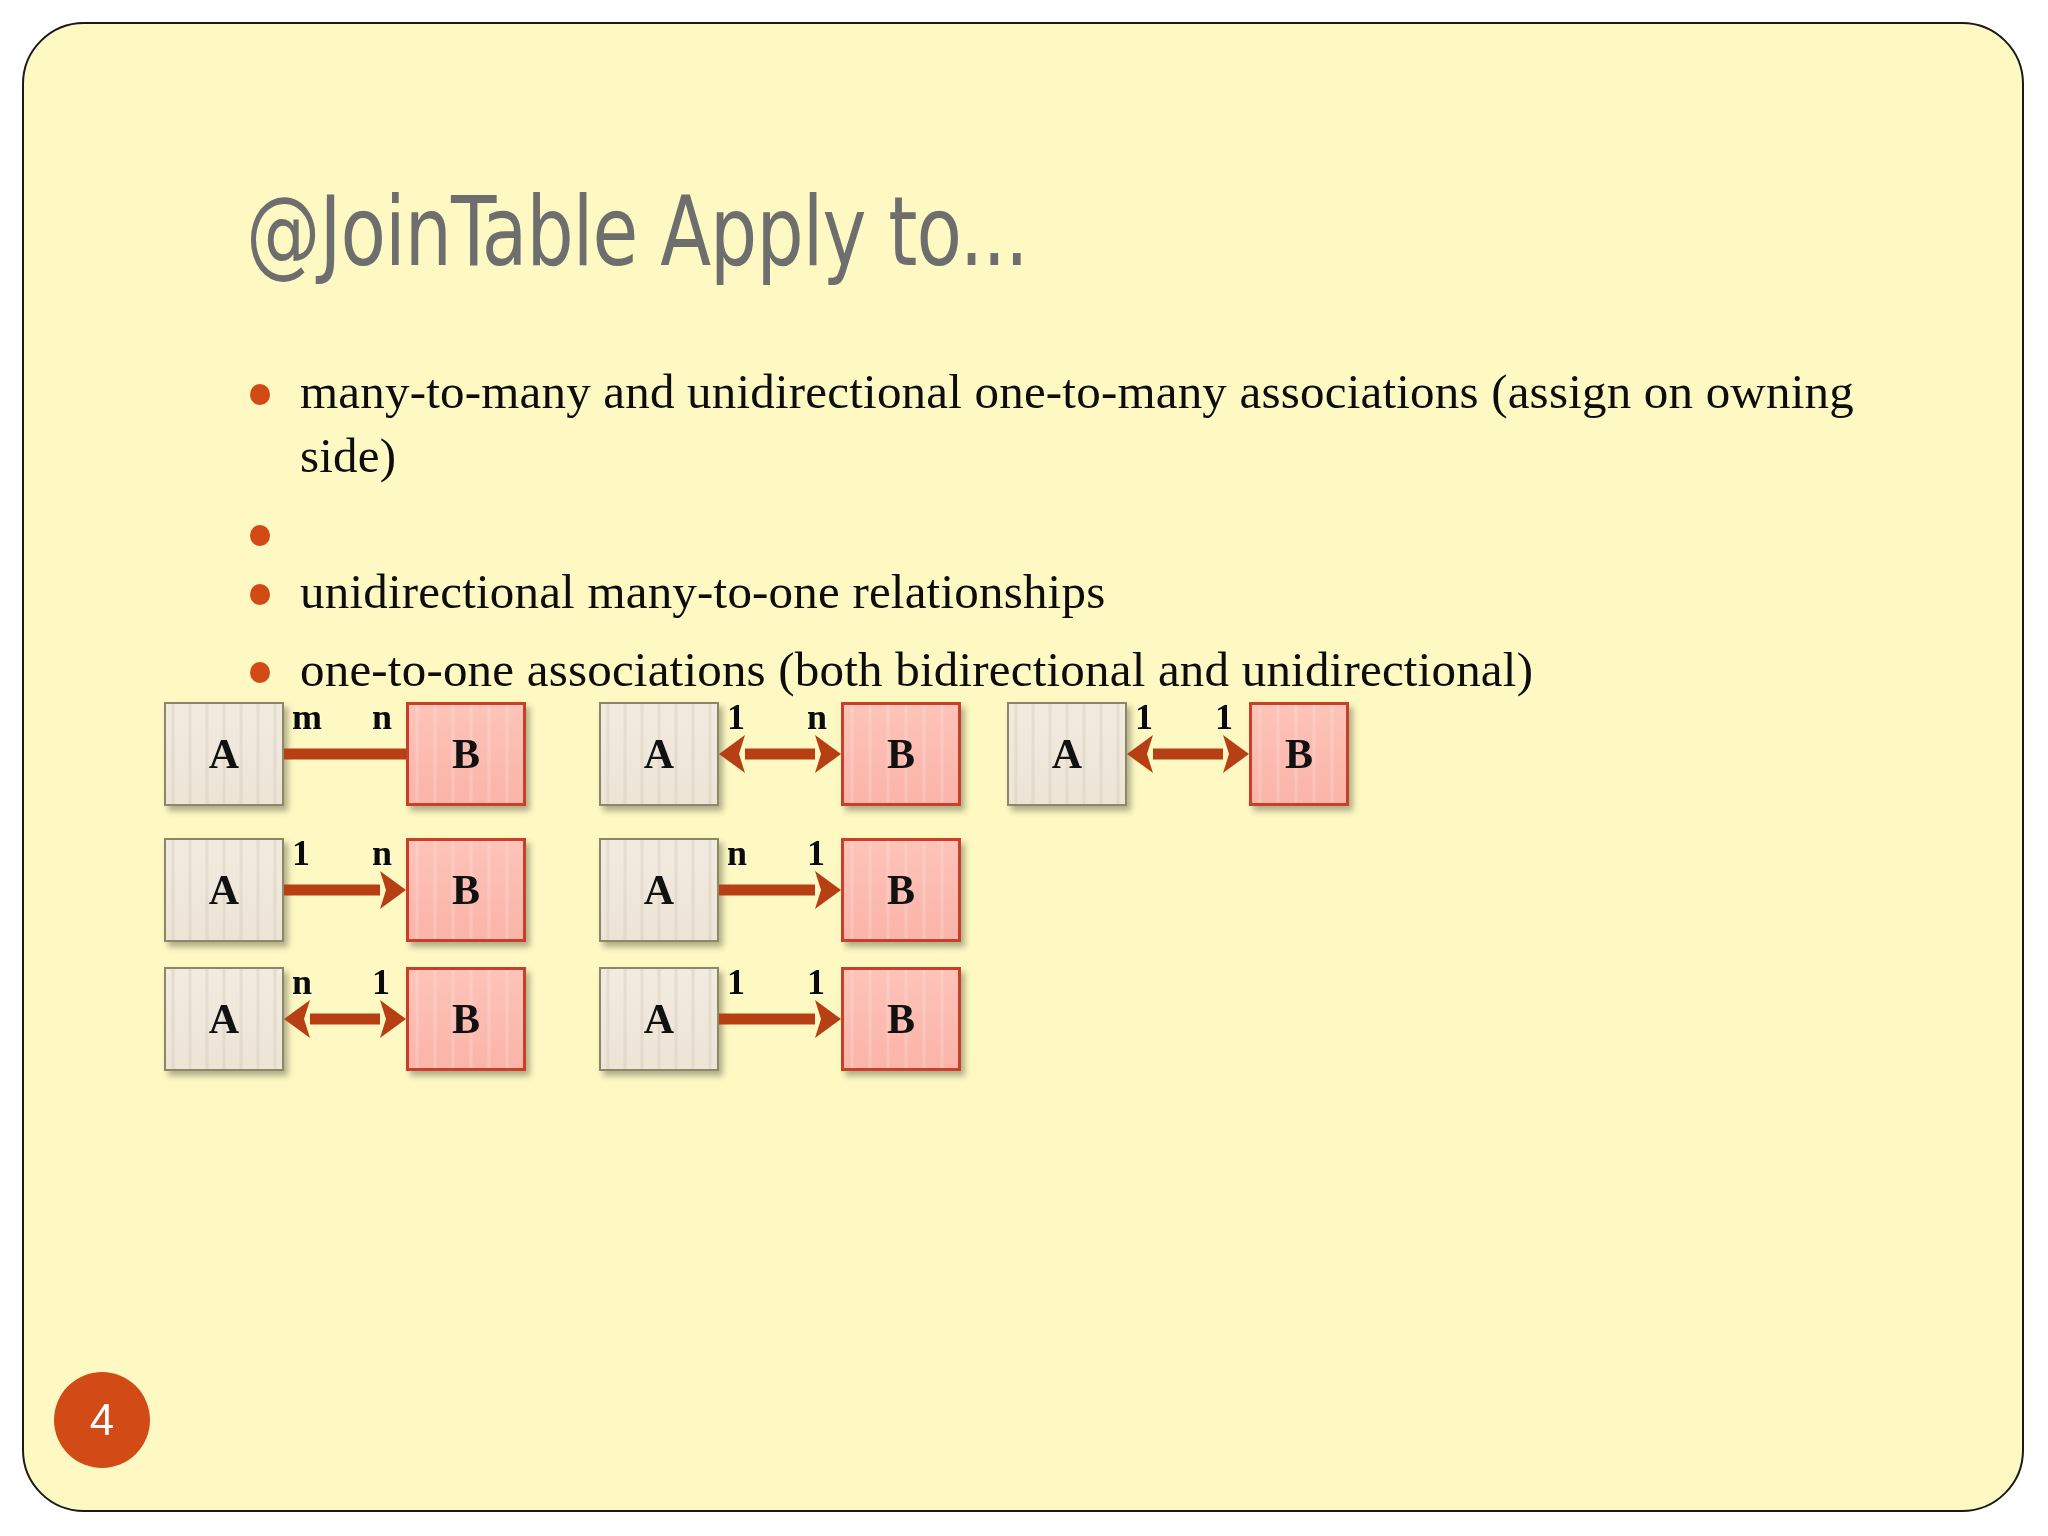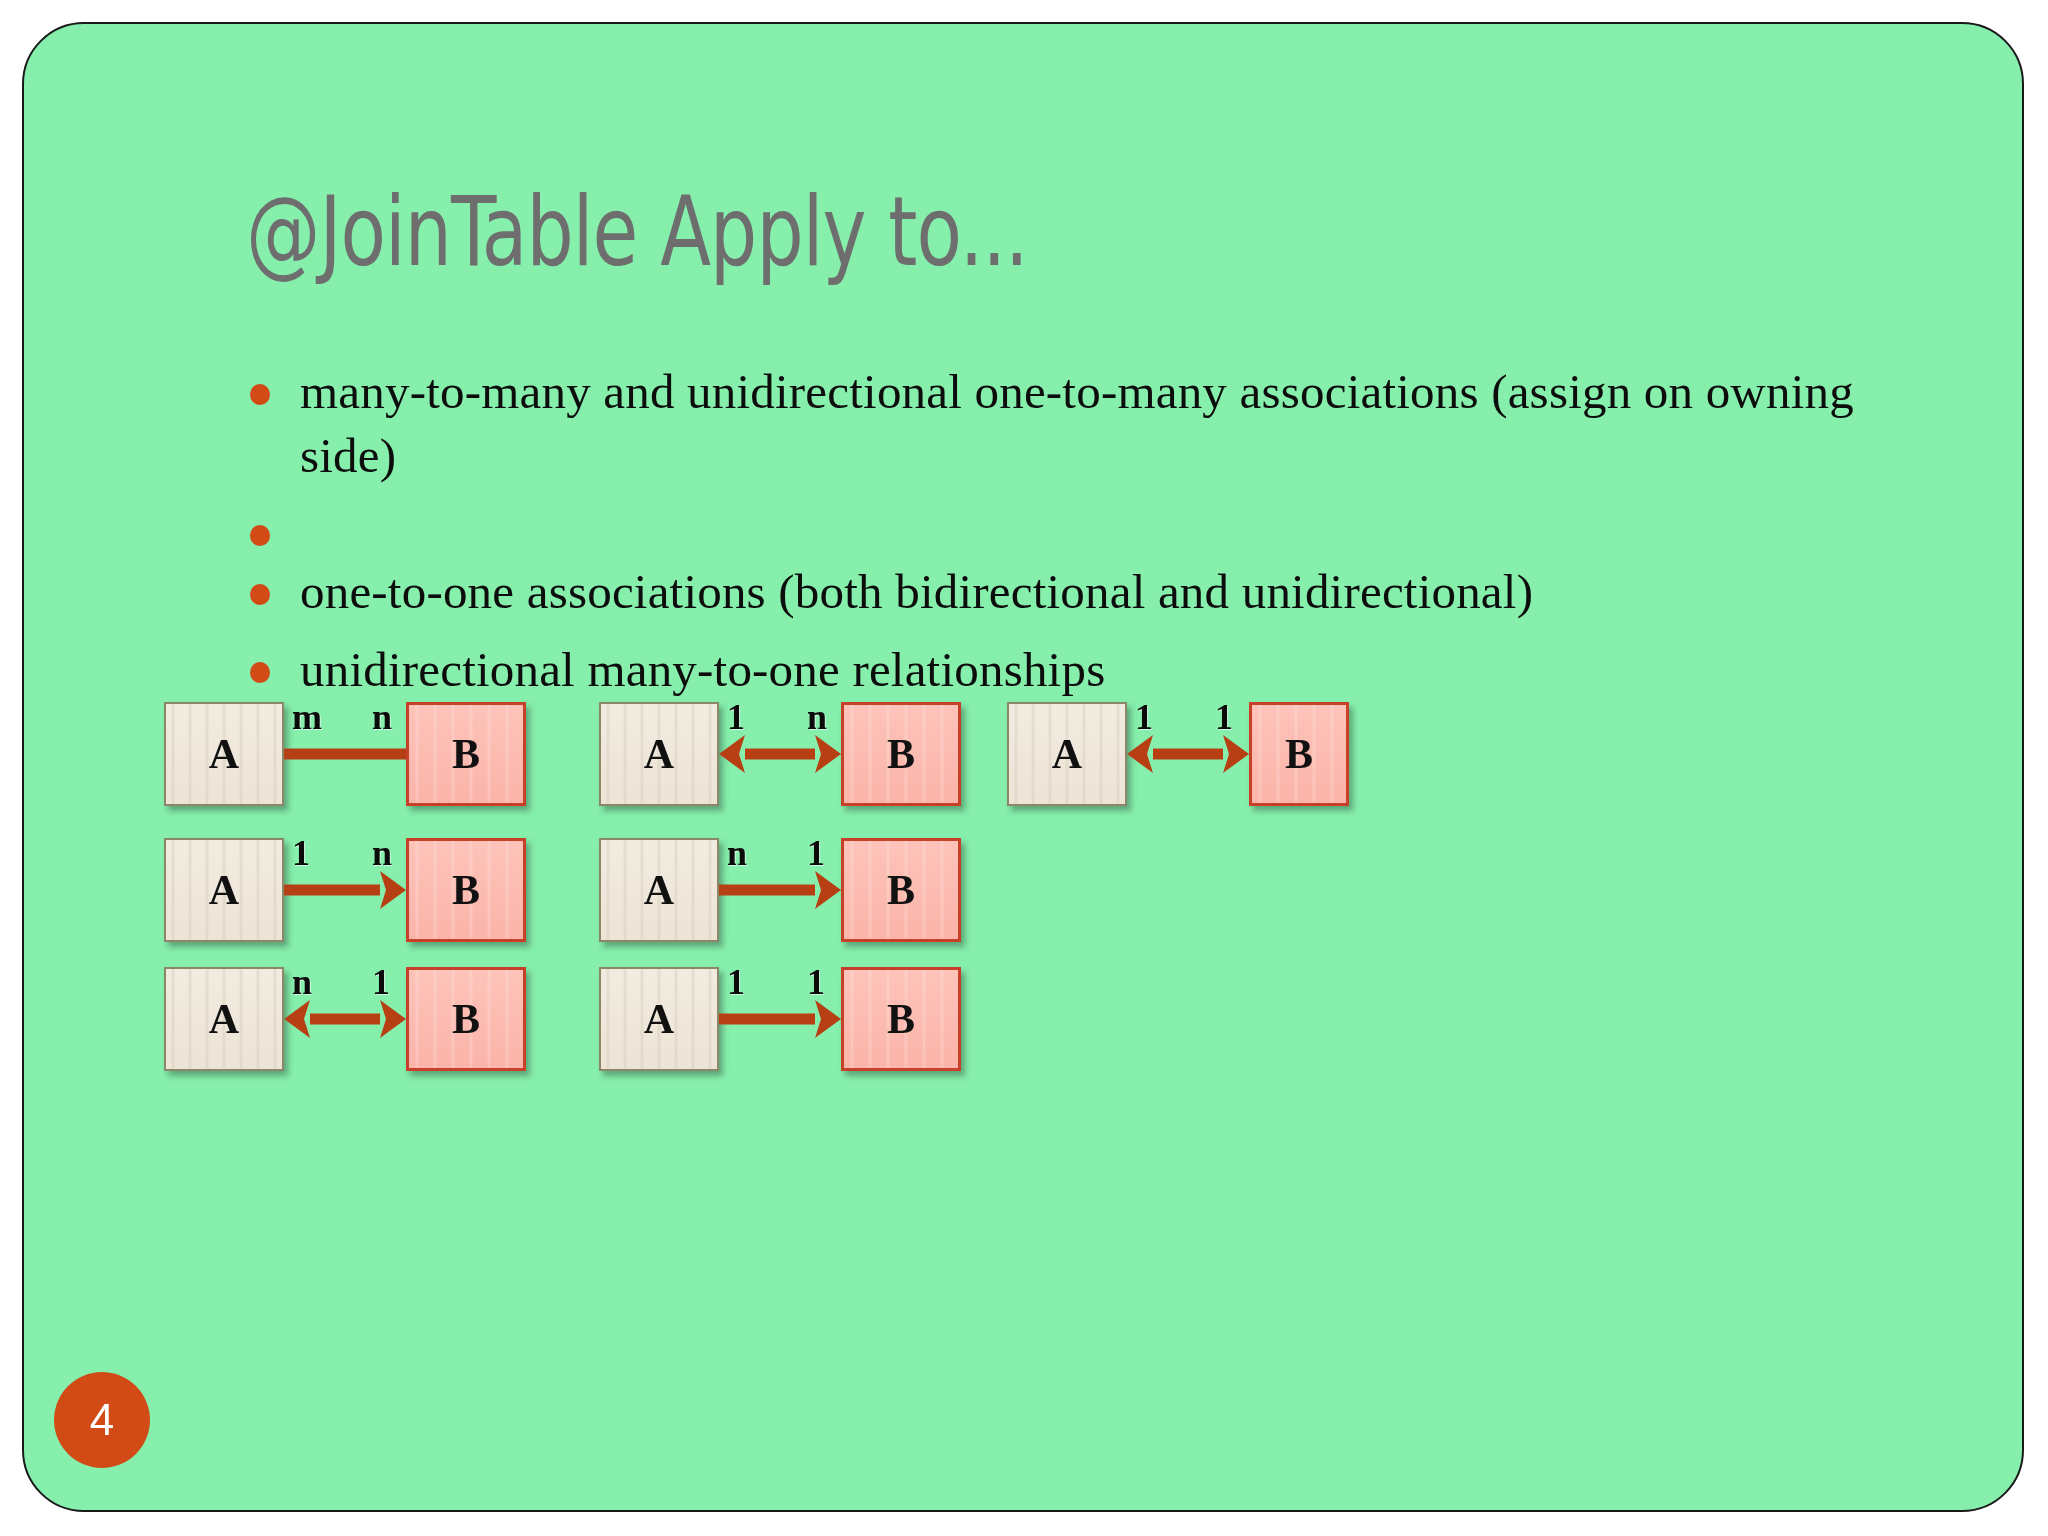--- a/index.html
+++ b/index.html
@@ -14,21 +14,21 @@
     overflow: hidden;
   }
 
   
   #slide {
     position: absolute;
     left: 22px;
     top: 22px;
     width: 2002px;
     height: 1490px;
-    background: #86efac;
+    background: #fef9c3;
     border: 2px solid #1a1a1a;
     border-radius: 62px;
     box-sizing: border-box;
     overflow: hidden;
   }
 
   
   #title {
     position: absolute;
     left: 222px;
@@ -169,25 +169,25 @@
   <div id="bullets">
     <div class="bullet-row">
       <span class="bullet-dot"></span>
       <span class="bullet-text">many-to-many and unidirectional one-to-many associations (assign on owning side)</span>
     </div>
     <div class="bullet-row">
       <span class="bullet-dot"></span>
     </div>
     <div class="bullet-row">
       <span class="bullet-dot"></span>
+      <span class="bullet-text">unidirectional many-to-one relationships</span>
+    </div>
+    <div class="bullet-row">
+      <span class="bullet-dot"></span>
       <span class="bullet-text">one-to-one associations (both bidirectional and unidirectional)</span>
-    </div>
-    <div class="bullet-row">
-      <span class="bullet-dot"></span>
-      <span class="bullet-text">unidirectional many-to-one relationships</span>
     </div>
   </div>
 
   <div id="diagrams">
       <div class="diagram" style="left: 140px; top: 678px; width: 362px; height: 104px;">
         <div class="dbox a" style="width: 120px;">A</div>
         <div class="conn" style="left: 120px; width: 122px;">
           <svg width="122" height="104" viewBox="0 0 122 104">
             <rect x="0" y="46.5" width="122" height="11" fill="#B73F14"></rect>
           </svg>

